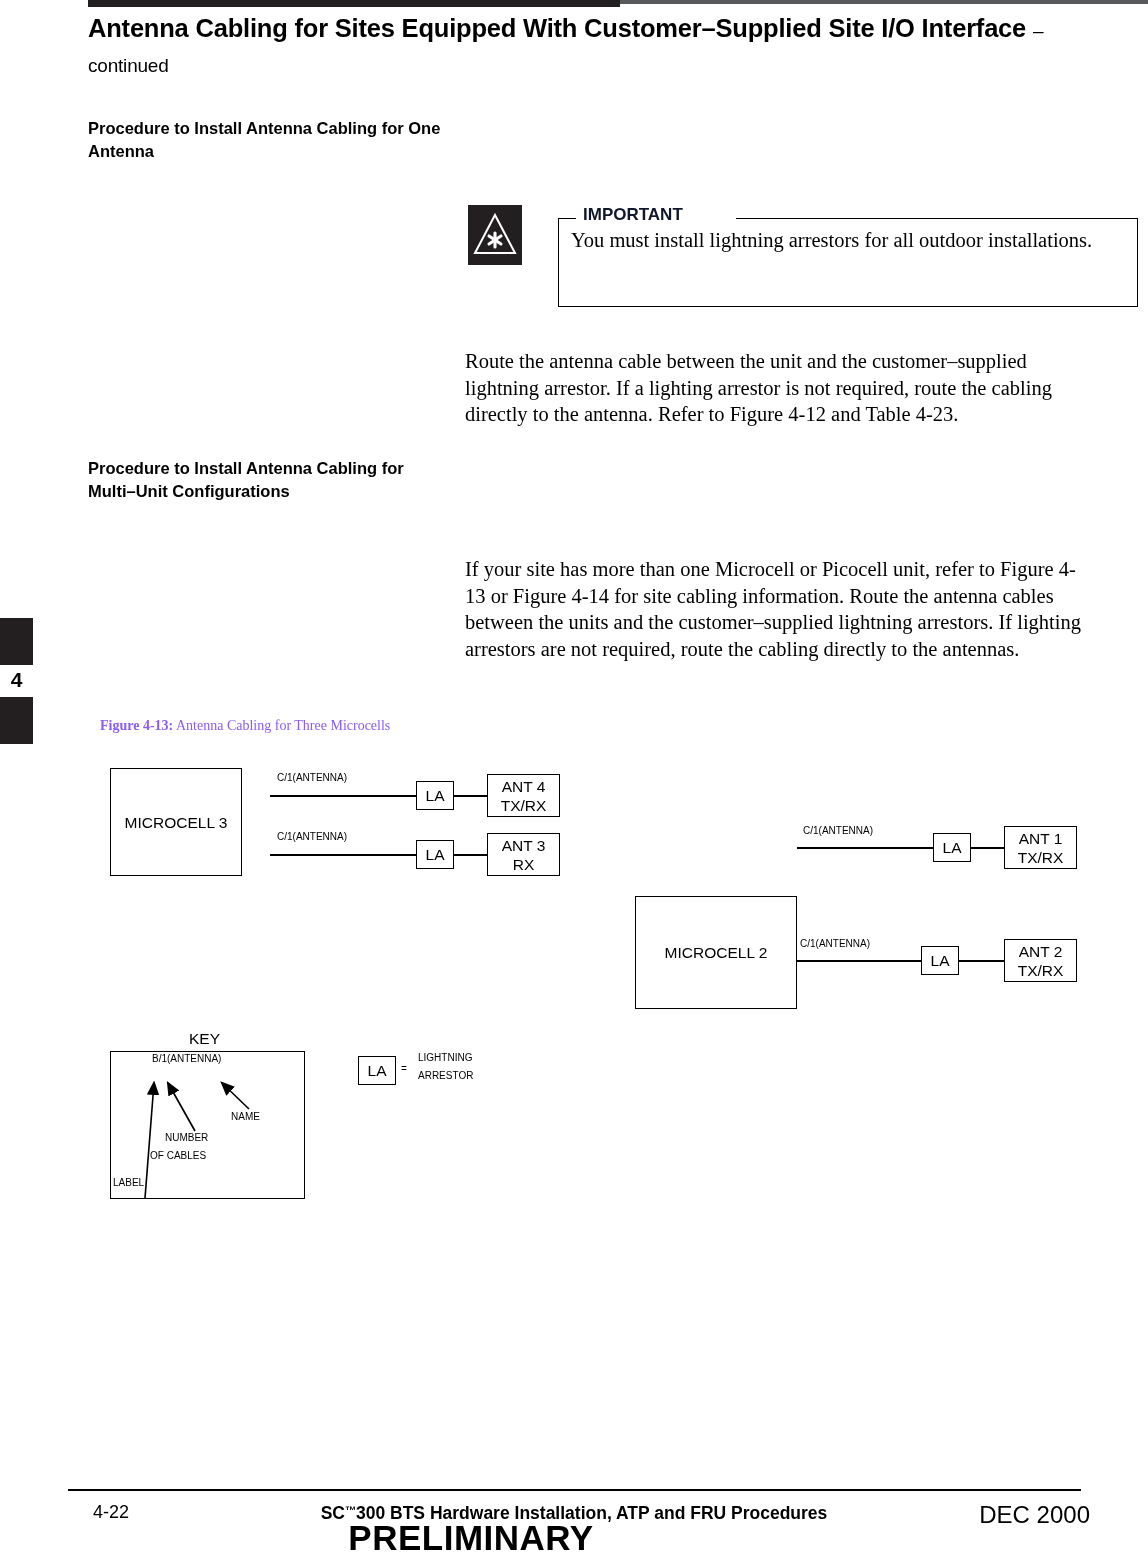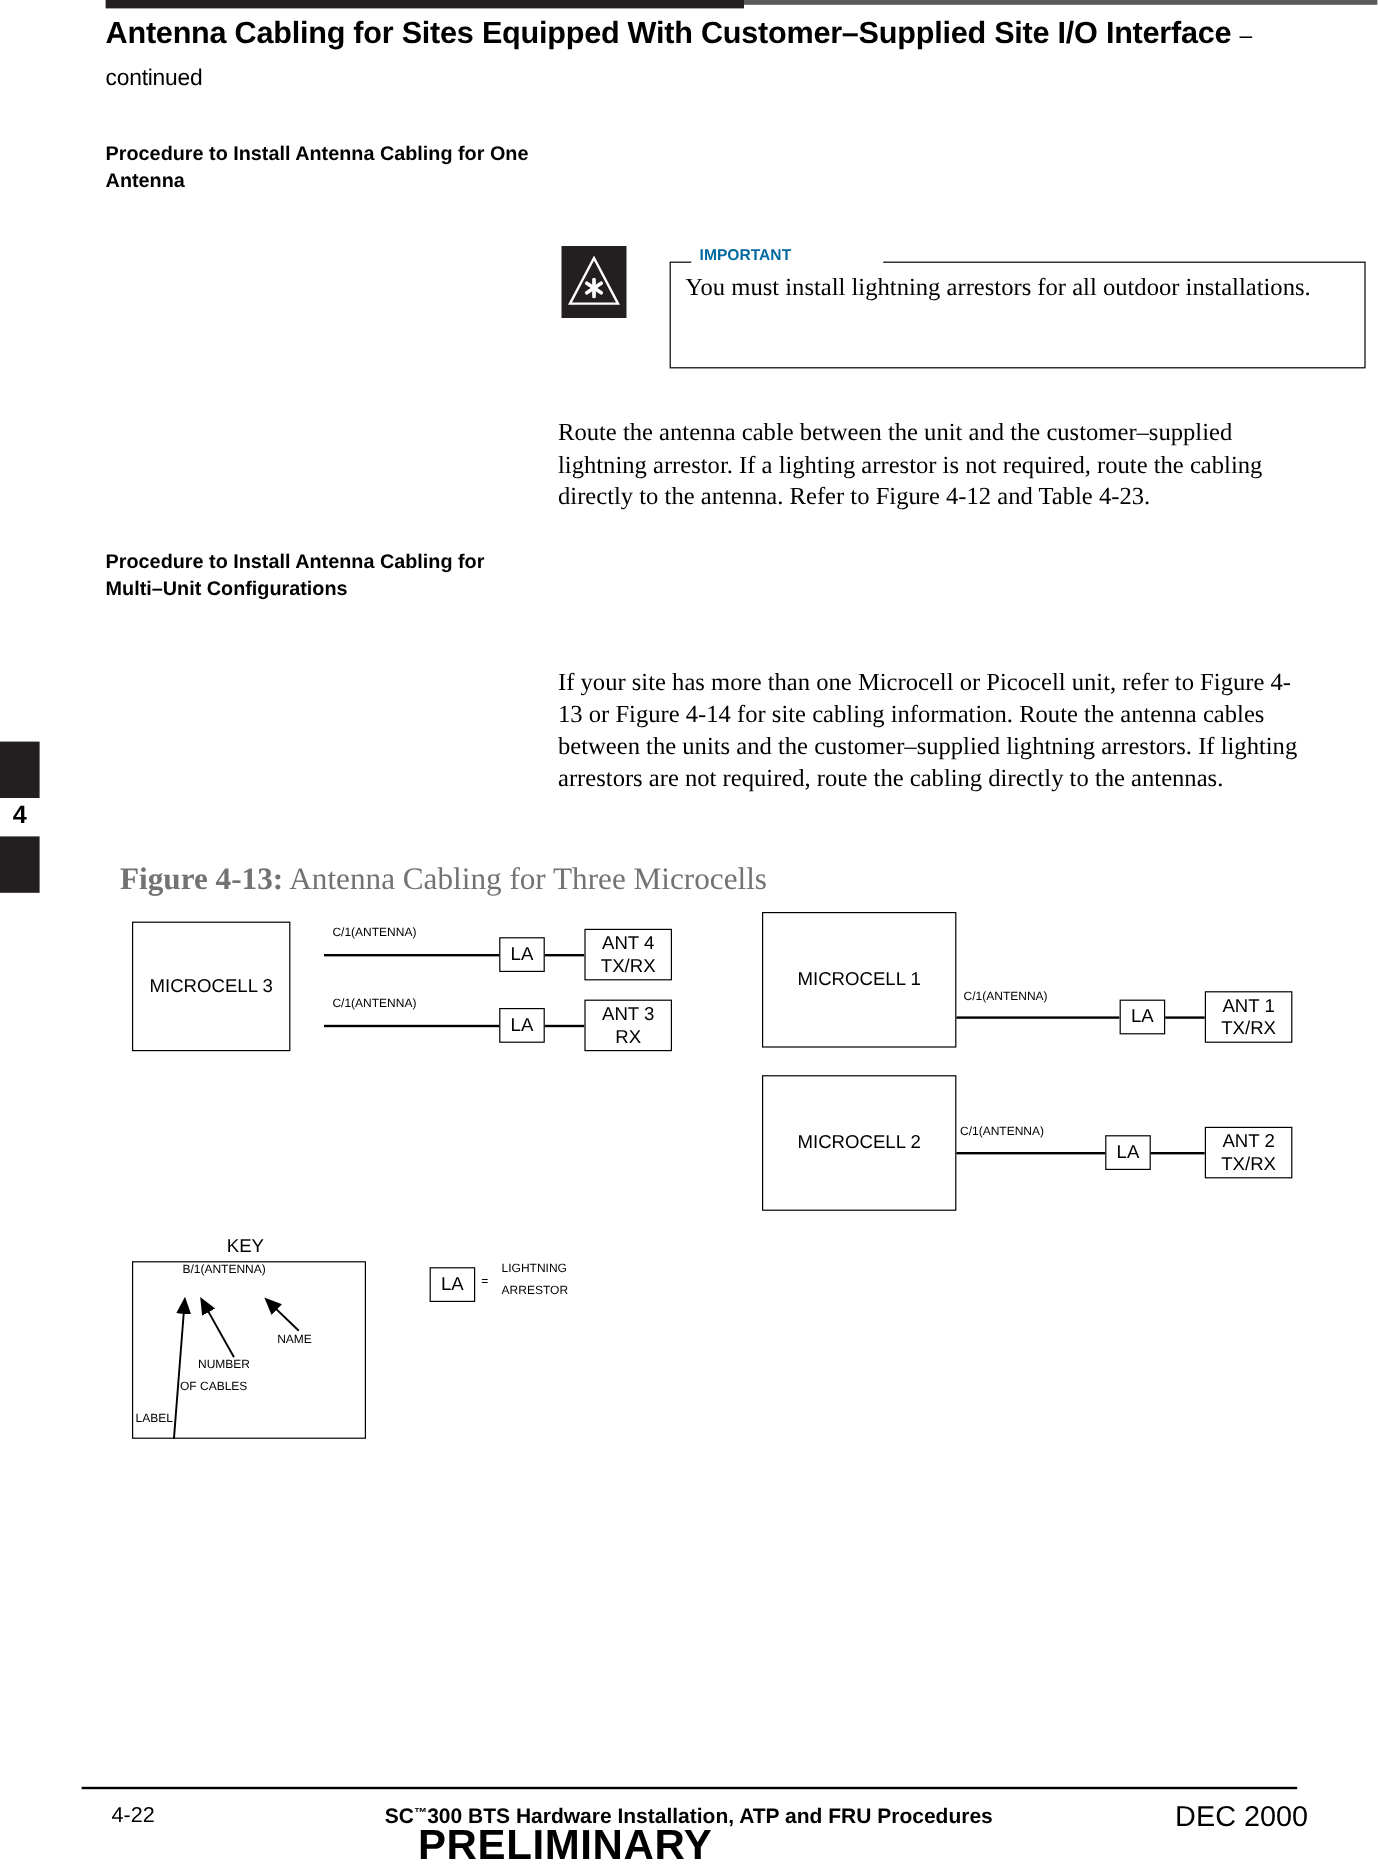--- a/index.html
+++ b/index.html
@@ -98,22 +98,22 @@
     left: 0px; top: 0px;
     width: 54px; height: 60px;
     background: #231f20;
   }
   .callout-icon svg { display: block; }
   .callout-label {
     position: absolute;
     left: 115px; top: 0px;
     font-family: "Liberation Sans", sans-serif;
     font-weight: bold;
-    font-size: 13px;
-    color: #0369a1;
+    font-size: 17px;
+    color: #0f172a;
     background: #fff;
     padding: 0 7px 0 0;
     z-index: 3;
   }
   .callout-box {
     position: absolute;
     left: 90px; top: 13px;
     width: 580px; height: 89px;
     border: 1.6px solid #000;
     border-top-color: #000;
@@ -134,22 +134,22 @@
     font-size: 20.5px;
     line-height: 26.5px;
     color: #000;
     z-index: 4;
   }
 
   
   .fig-caption {
     position: absolute;
     left: 100px; top: 718px;
-    font-size: 26px;
-    color: #737373;
+    font-size: 14px;
+    color: #8b5cf6;
   }
   .fig-caption .fignum { font-weight: bold; }
 
   
   .figure {
     position: absolute;
     left: 0px; top: 750px;
     width: 1148px; height: 470px;
   }
   .fig-box {
@@ -298,21 +298,20 @@
 
   <div class="fig-line" style="left:270px; top:104px; width:147px;"></div>
   <div class="fig-label" style="left:277px; top:81px;">C/1(ANTENNA)</div>
   <div class="fig-box" style="left:416px; top:90px; width:38px; height:29px;">LA</div>
   <div class="fig-line" style="left:454px; top:104px; width:33px;"></div>
   <div class="fig-box" style="left:487px; top:83px; width:73px; height:43px; flex-direction:column;">
     <span>ANT 3</span>
     <span>RX</span>
   </div>
 
-  <div class="fig-box" style="left:635px; top:10px; width:162px; height:113px;">MICROCELL 1</div>
   <div class="fig-line" style="left:797px; top:97px; width:136px;"></div>
   <div class="fig-label" style="left:803px; top:75px;">C/1(ANTENNA)</div>
   <div class="fig-box" style="left:933px; top:83px; width:38px; height:29px;">LA</div>
   <div class="fig-line" style="left:971px; top:97px; width:33px;"></div>
   <div class="fig-box" style="left:1004px; top:76px; width:73px; height:43px; flex-direction:column;text-align:right;">
     <span>ANT 1</span>
     <span>TX/RX</span>
   </div>
 
   <div class="fig-box" style="left:635px; top:146px; width:162px; height:113px;">MICROCELL 2</div>

